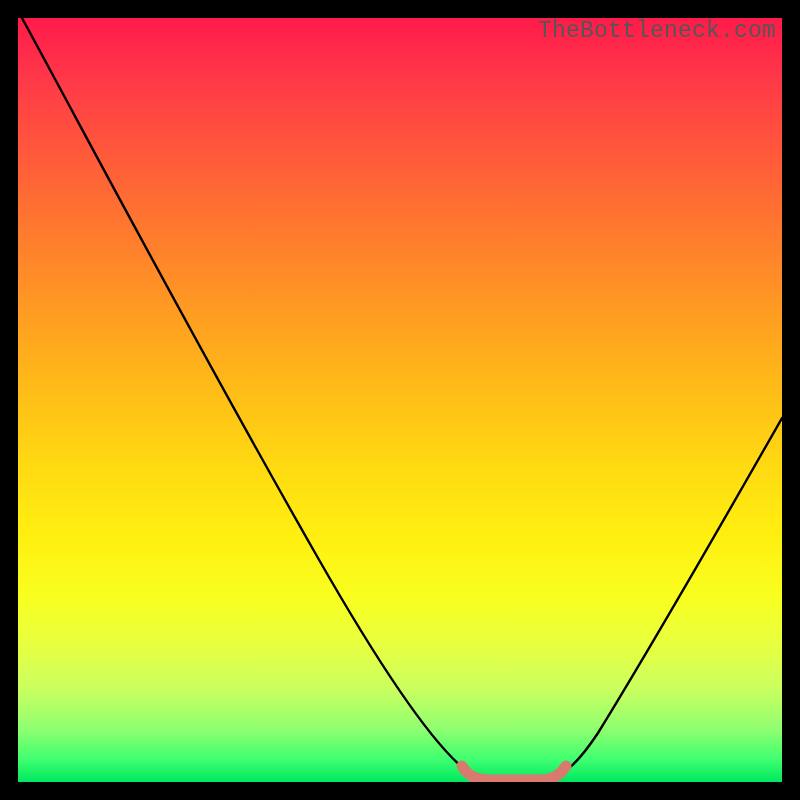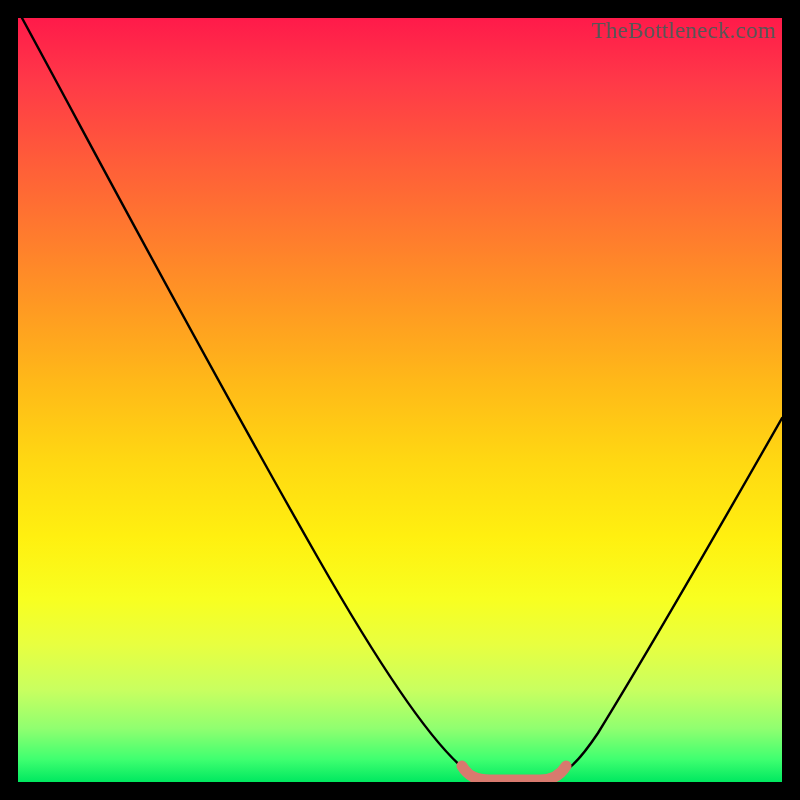--- a/index.html
+++ b/index.html
@@ -30,21 +30,21 @@
       #c8ff60 88%,
       #90ff70 93%,
       #40ff70 97%,
       #00e860 100%
     );
   }
   .watermark {
     position: absolute;
     top: 0px;
     right: 6px;
-    font-family: Liberation Serif, serif;
+    font-family: Liberation Mono, monospace;
     font-size: 23px;
     font-weight: 500;
     color: #565656;
     letter-spacing: 0.2px;
     z-index: 10;
     text-align: center;
   }
   svg.curve {
     position: absolute;
     left: 0;

